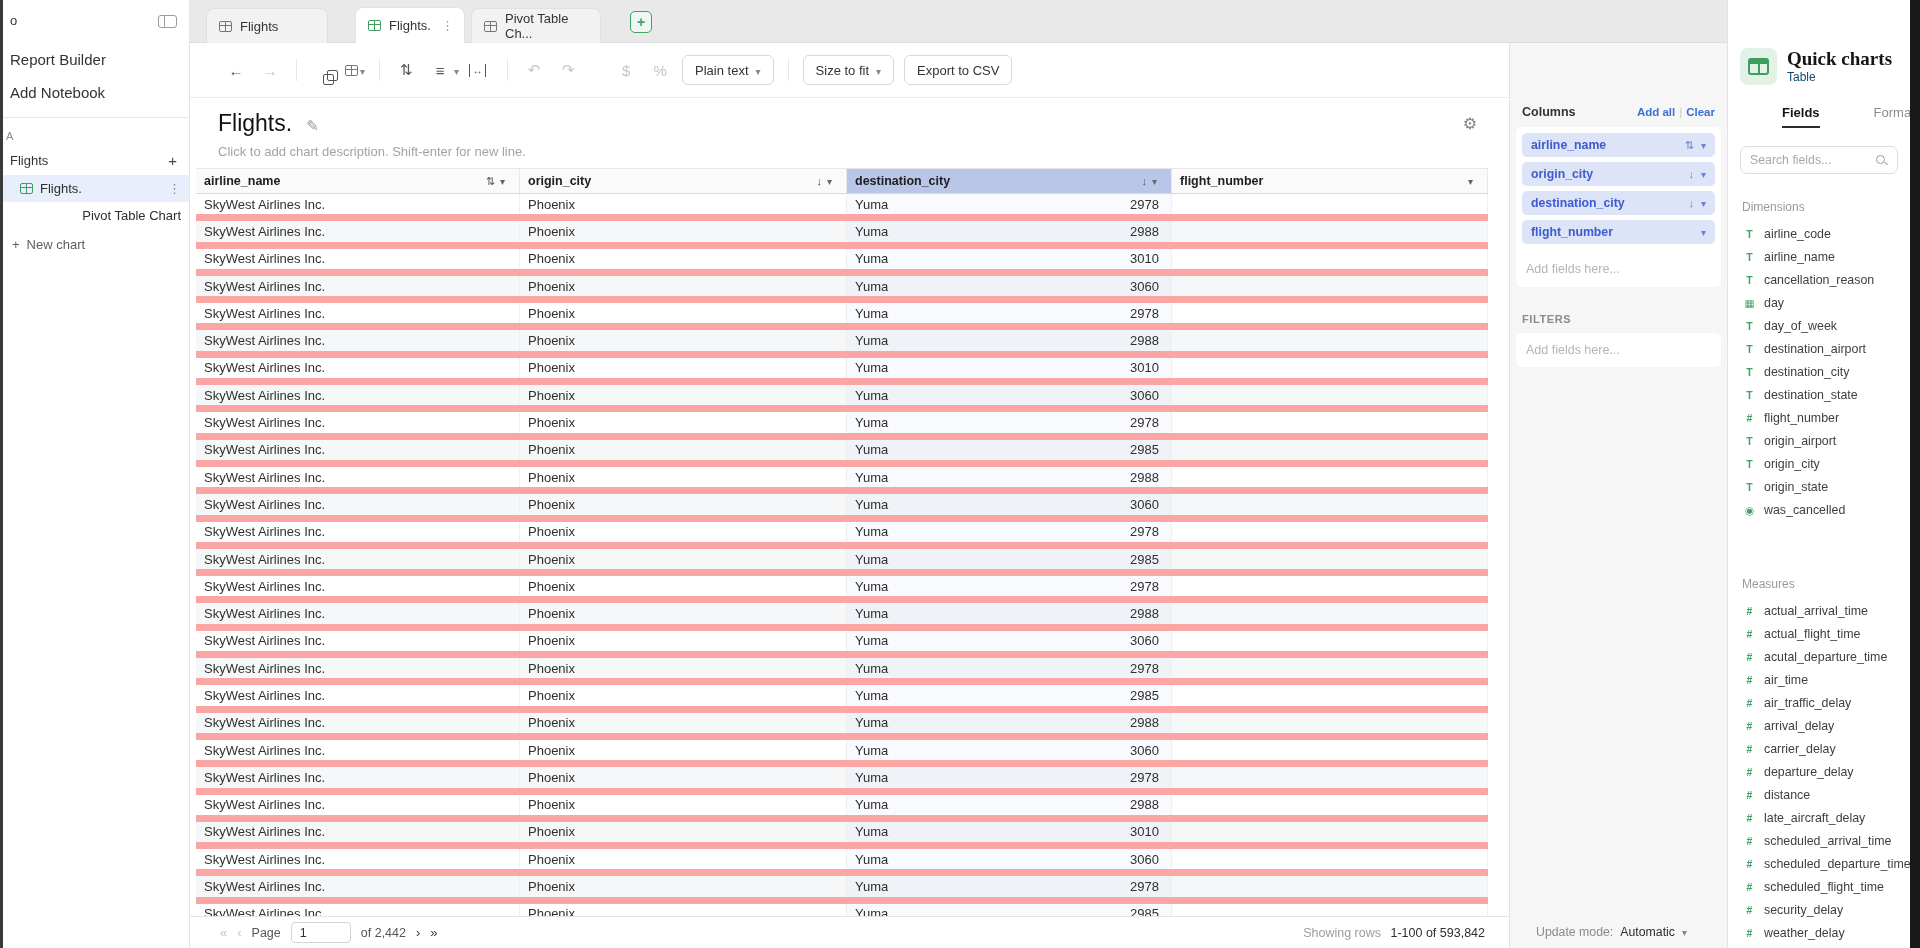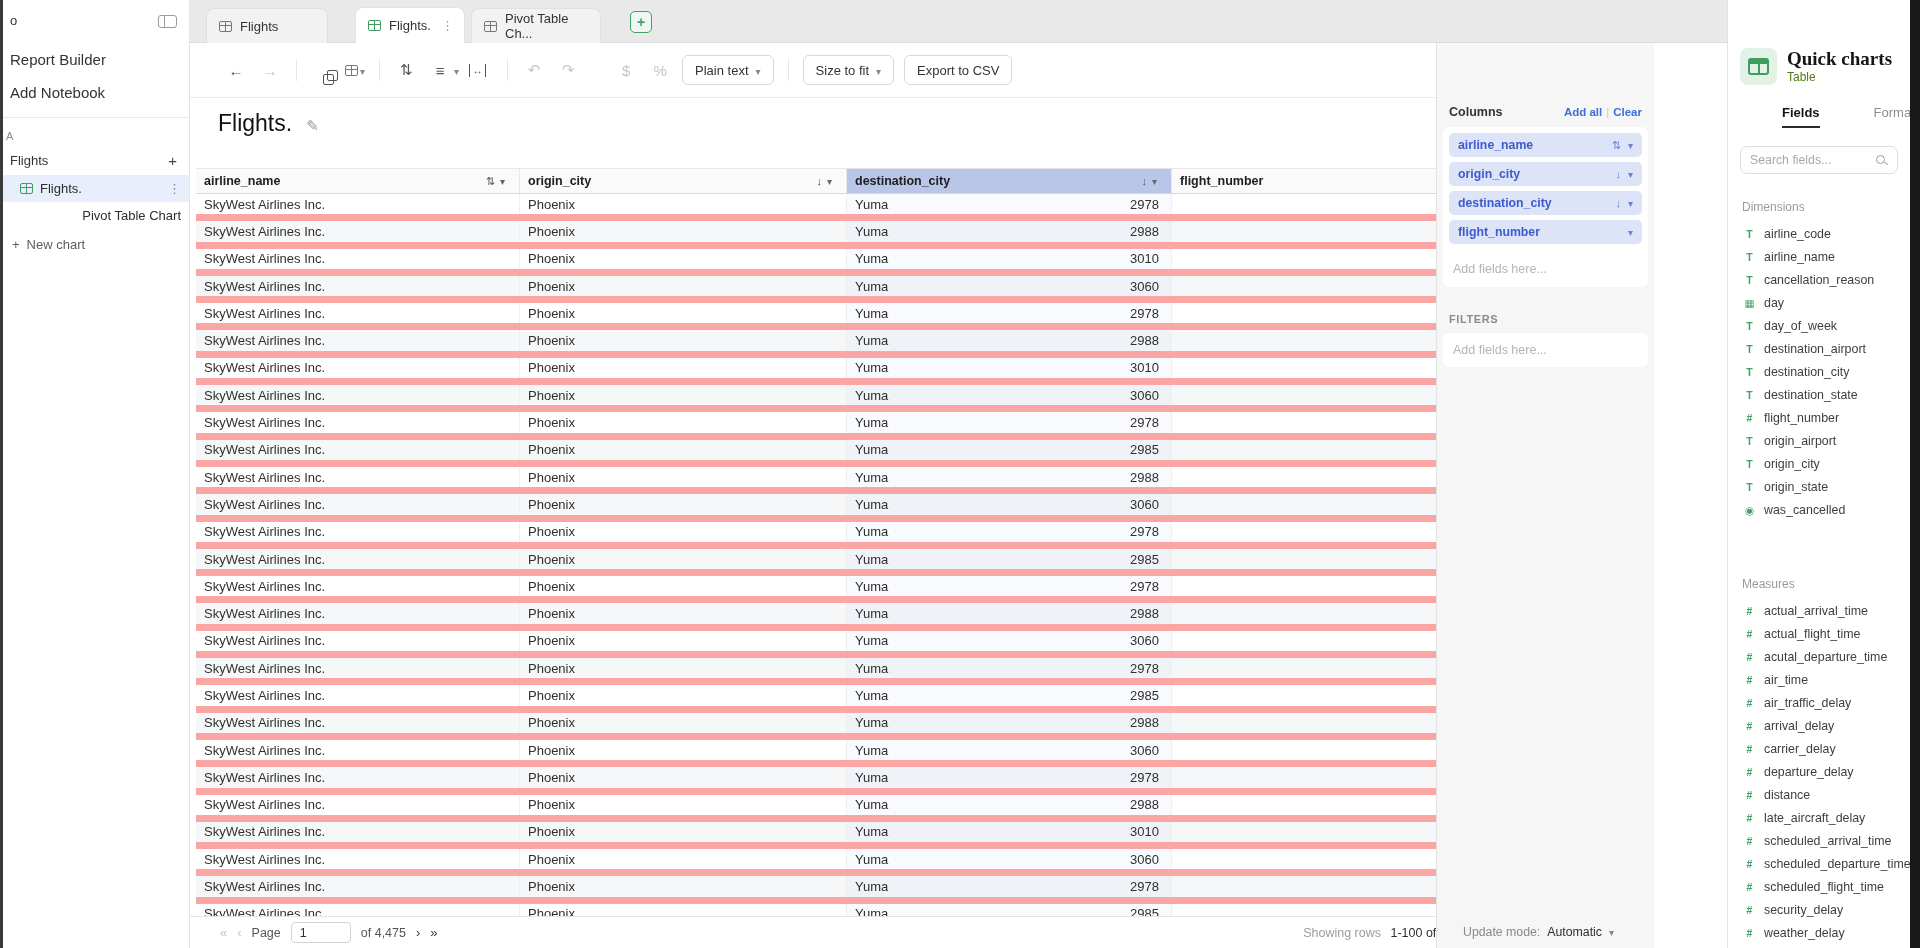--- a/index.html
+++ b/index.html
@@ -68,21 +68,21 @@
   .td { padding:0 8px; border-right:1px solid #efefef; display:flex; align-items:center; overflow:hidden; }
   .td.c3 { justify-content:space-between; background:rgba(160,180,220,0.07); }
   .num { padding-right:4px; }
 
   .pagebar { height:32px; border-top:1px solid #e4e4e4; display:flex; align-items:center; padding:0 24px 0 30px; gap:10px; font-size:12.5px; color:#555; }
   .pg-ic { font-size:13px; color:#c4c4c4; } .pg-ic.on { color:#3a3a3a; }
   .pg-input { width:60px; height:21px; border:1px solid #d4d4d4; border-radius:4px; font-size:12.5px; padding:0 8px; color:#333; font-family:inherit; }
   .showing { margin-left:auto; } .showing .lbl { color:#9c9c9c; } .showing .val { color:#2f2f2f; margin-left:6px; }
 
   
-  .columns-panel { position:absolute; left:1436px; top:43px; width:218px; height:905px; background:#f6f6f7; border-left:1px solid #e3e3e3; }
+  .columns-panel { position:absolute; left:1509px; top:43px; width:218px; height:905px; background:#f6f6f7; border-left:1px solid #e3e3e3; }
   .cp-header { display:flex; justify-content:space-between; align-items:center; margin:62px 12px 8px; font-size:12.5px; font-weight:700; color:#333; }
   .cp-links { font-size:11.5px; font-weight:600; color:#3b6fd4; }
   .cp-links .sep { color:#c8c8c8; margin:0 4px; font-weight:400; }
   .cp-drop { background:#fff; border-radius:6px; margin:0 6px; padding:6px; }
   .pill { height:24px; border-radius:5px; background:#dde4f7; color:#3d5bd0; display:flex; align-items:center; padding:0 9px; margin-bottom:5px; font-size:12.3px; font-weight:600; }
   .pill-sort { margin-left:auto; font-size:11px; color:#6c82d6; font-weight:400; }
   .pill-caret::after { content:"▾"; font-size:10px; color:#6c82d6; margin-left:7px; }
   .cp-ph { font-size:12.5px; color:#b4b4b4; padding:7px 4px 5px; }
   .cp-filters { margin:26px 12px 8px; font-size:11px; font-weight:700; color:#8b8b8b; letter-spacing:.6px; }
   .cp-drop.filters { padding:10px 6px; }
@@ -91,21 +91,21 @@
 
   
   .fields-panel { position:absolute; left:1727px; top:0; width:183px; height:948px; background:#fff; border-left:1px solid #e3e3e3; }
   .dark-right { position:absolute; left:1910px; top:0; width:10px; height:948px; background:#191919; }
   .qc-head { display:flex; gap:10px; margin:48px 0 0 12px; align-items:center; }
   .qc-logo { width:37px; height:37px; border-radius:8px; background:#e2f2e6; display:flex; align-items:center; justify-content:center; flex:none; }
   .qc-logo-tbl { width:21px; height:17px; border:2px solid #3f9d5f; border-radius:3px; position:relative; }
   .qc-logo-tbl::before { content:""; position:absolute; left:0; right:0; top:0; height:4px; background:#3f9d5f; }
   .qc-logo-tbl::after { content:""; position:absolute; left:8px; top:4px; bottom:0; width:2px; background:#3f9d5f; }
   .qc-title { font-family:"Liberation Serif","DejaVu Serif",serif; font-size:19px; font-weight:700; color:#161616; line-height:1.1; }
-  .qc-sub { font-size:12px; color:#4d7c0f; margin-top:1px; }
+  .qc-sub { font-size:12px; color:#0c4a6e; margin-top:1px; }
   .qc-tabs { display:flex; gap:54px; margin:20px 0 0 54px; font-size:13px; }
   .qc-tab { color:#8d8d8d; padding-bottom:6px; }
   .qc-tab.active { color:#141414; font-weight:600; border-bottom:2px solid #2b2b2b; }
   .qc-search { margin:18px 12px 0; height:28px; border:1px solid #dddddd; border-radius:7px; display:flex; align-items:center; padding:0 9px; gap:6px; background:#fff; }
   .qc-search input { border:none; outline:none; flex:1; font-size:12.3px; font-family:inherit; color:#333; min-width:0; }
   .qc-search input::placeholder { color:#a8a8a8; }
   .ic-search { position:relative; width:13px; height:13px; flex:none; }
   .ic-search::before { content:""; position:absolute; left:1px; top:1px; width:7px; height:7px; border:1.4px solid #9a9a9a; border-radius:50%; }
   .ic-search::after { content:""; position:absolute; left:9px; top:9px; width:4px; height:1.4px; background:#9a9a9a; transform:rotate(45deg); }
   .fl-sec { margin:26px 0 8px 14px; font-size:12px; color:#9a9a9a; }
@@ -197,20 +197,21 @@
           <span>Size to fit</span>
           <span class="caret"></span>
         </button>
       <button class="tb-btn">
           <span>Export to CSV</span>
         </button>
     </div>
 
     <div class="titleblock">
       <h1 class="page-title">Flights.</h1><span class="edit-ic">✎</span>
+      <div class="desc">Click to add chart description. Shift-enter for new line.</div>
       <span class="gear">⚙</span>
     </div>
 
     <div class="table">
       <div class="thead">
         <div class="th">
           <span>airline_name</span>
             <span class="spacer"></span>
           <span class="th-sort">⇅</span>
           <span class="th-caret"></span>
@@ -505,21 +506,21 @@
             <div class="td"></div>
           </div>
         </div>
     </div>
 
     <div class="pagebar">
       <span class="pg-ic">«</span>
       <span class="pg-ic">‹</span>
       <span>Page</span>
       <input class="pg-input" value="1" style="">
-      <span>of 4,475</span>
+      <span>of 2,442</span>
       <span class="pg-ic on">›</span>
       <span class="pg-ic on">»</span>
       <span class="showing">
         <span class="lbl">Showing rows</span>
         <span class="val">1-100 of 593,842</span>
       </span>
     </div>
   </div>
 
   <div class="columns-panel">

